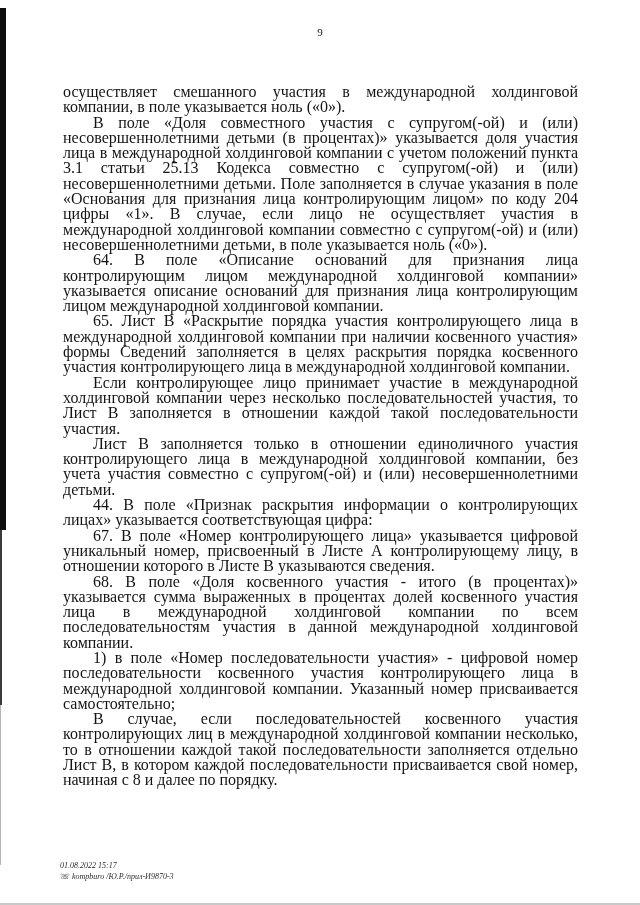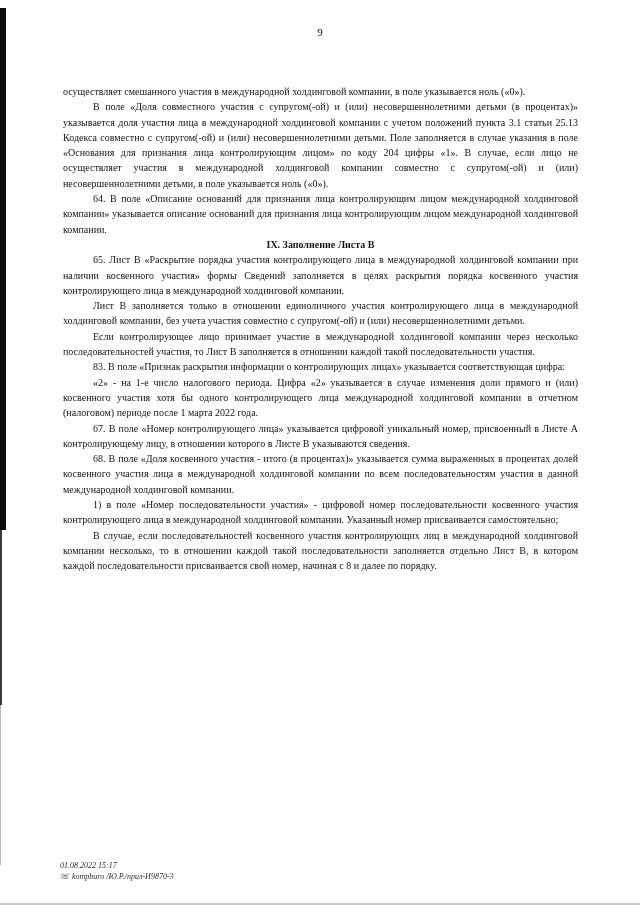--- a/index.html
+++ b/index.html
@@ -37,21 +37,21 @@
     background: #c9c9c9;
   }
   .page-number {
     position: absolute; top: 26px; left: 0;
     width: 100%; text-align: center;
     font-size: 11px;
   }
   .body-text {
     position: absolute; top: 84px; left: 63px;
     width: 515px;
-    font-size: 10px;
+    font-size: 16px;
     line-height: 15.3px;
     text-align: justify;
   }
   .body-text p {
     margin: 0;
     text-indent: 30px;
   }
   .body-text p.noindent { text-indent: 0; }
   .section-heading {
     margin: 18px 0 30px 0;
@@ -83,27 +83,25 @@
   <div class="scan-bar-low"></div>
   <div class="scan-bottom-edge"></div>
 
   <div class="page-number">9</div>
 
   <div class="body-text">
     <p class="noindent">осуществляет смешанного участия в международной холдинговой компании, в поле указывается ноль («0»).</p>
     <p>В поле «Доля совместного участия с супругом(-ой) и (или) несовершеннолетними детьми (в процентах)» указывается доля участия лица в международной холдинговой компании с учетом положений пункта 3.1 статьи 25.13 Кодекса совместно с супругом(-ой) и (или) несовершеннолетними детьми. Поле заполняется в случае указания в поле «Основания для признания лица контролирующим лицом» по коду 204 цифры «1». В случае, если лицо не осуществляет участия в международной холдинговой компании совместно с супругом(-ой) и (или) несовершеннолетними детьми, в поле указывается ноль («0»).</p>
     <p>64. В поле «Описание оснований для признания лица контролирующим лицом международной холдинговой компании» указывается описание оснований для признания лица контролирующим лицом международной холдинговой компании.</p>
 
-    <p class="section-heading">IX. Заполнение Листа В</p>
 
     <p>65. Лист В «Раскрытие порядка участия контролирующего лица в международной холдинговой компании при наличии косвенного участия» формы Сведений заполняется в целях раскрытия порядка косвенного участия контролирующего лица в международной холдинговой компании.</p>
+    <p>Если контролирующее лицо принимает участие в международной холдинговой компании через несколько последовательностей участия, то Лист В заполняется в отношении каждой такой последовательности участия.</p>
     <p>Лист В заполняется только в отношении единоличного участия контролирующего лица в международной холдинговой компании, без учета участия совместно с супругом(-ой) и (или) несовершеннолетними детьми.</p>
-    <p>Если контролирующее лицо принимает участие в международной холдинговой компании через несколько последовательностей участия, то Лист В заполняется в отношении каждой такой последовательности участия.</p>
-    <p>83. В поле «Признак раскрытия информации о контролирующих лицах» указывается соответствующая цифра:</p>
-    <p>«2» - на 1-е число налогового периода. Цифра «2» указывается в случае изменения доли прямого и (или) косвенного участия хотя бы одного контролирующего лица международной холдинговой компании в отчетном (налоговом) периоде после 1 марта 2022 года.</p>
+    <p>44. В поле «Признак раскрытия информации о контролирующих лицах» указывается соответствующая цифра:</p>
     <p>67. В поле «Номер контролирующего лица» указывается цифровой уникальный номер, присвоенный в Листе А контролирующему лицу, в отношении которого в Листе В указываются сведения.</p>
     <p>68. В поле «Доля косвенного участия - итого (в процентах)» указывается сумма выраженных в процентах долей косвенного участия лица в международной холдинговой компании по всем последовательностям участия в данной международной холдинговой компании.</p>
     <p>1) в поле «Номер последовательности участия» - цифровой номер последовательности косвенного участия контролирующего лица в международной холдинговой компании. Указанный номер присваивается самостоятельно;</p>
     <p>В случае, если последовательностей косвенного участия контролирующих лиц в международной холдинговой компании несколько, то в отношении каждой такой последовательности заполняется отдельно Лист В, в котором каждой последовательности присваивается свой номер, начиная с 8 и далее по порядку.</p>
   </div>
 
   <div class="footer-stamp">
     <div>01.08.2022 15:17</div>
     <div>
       <span class="fax-glyph">☏</span><span>kompburo /Ю.Р./прил-И9870-3</span>

